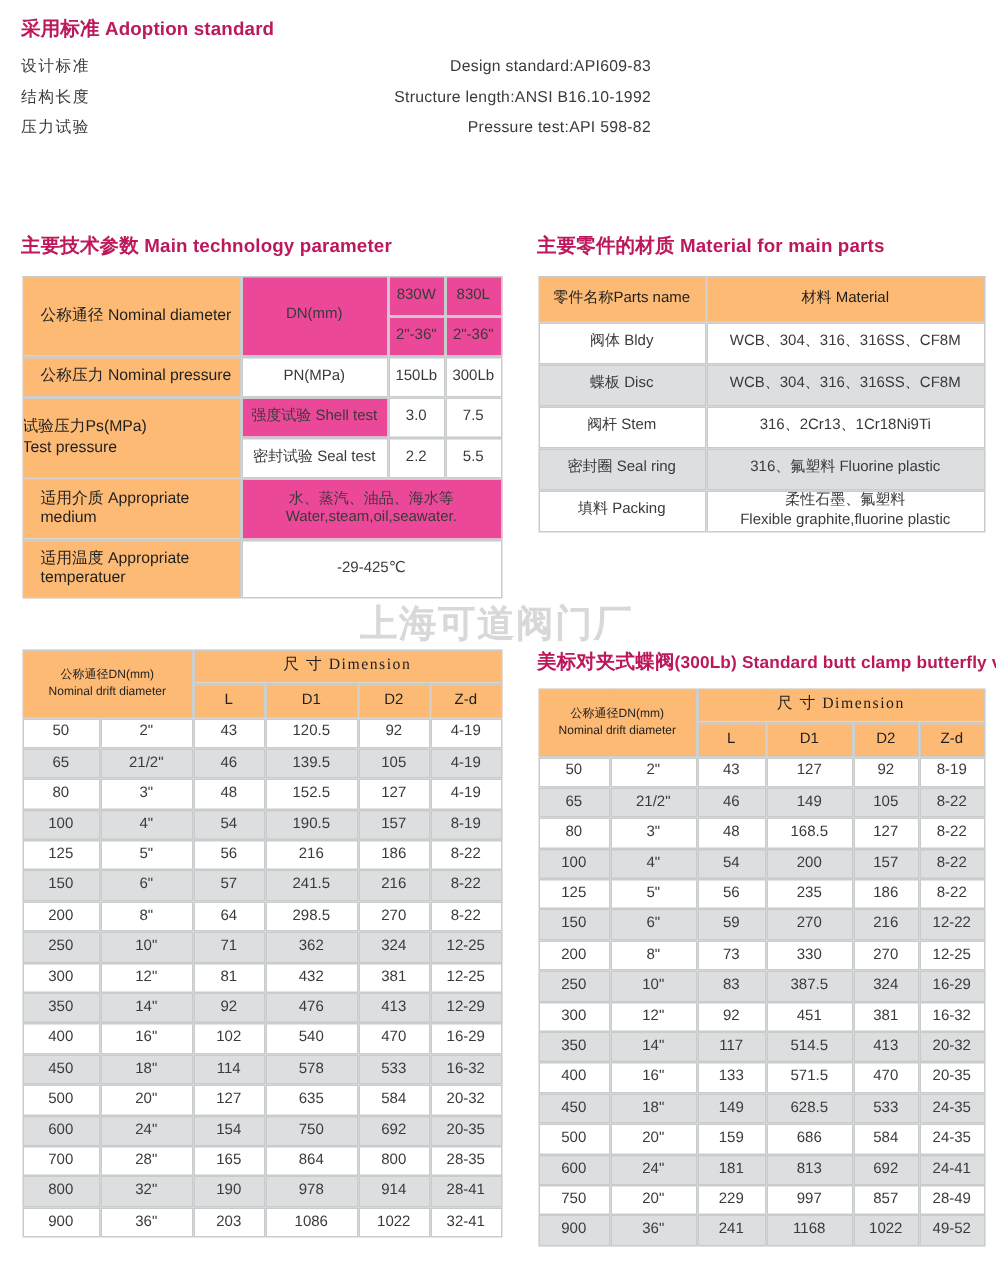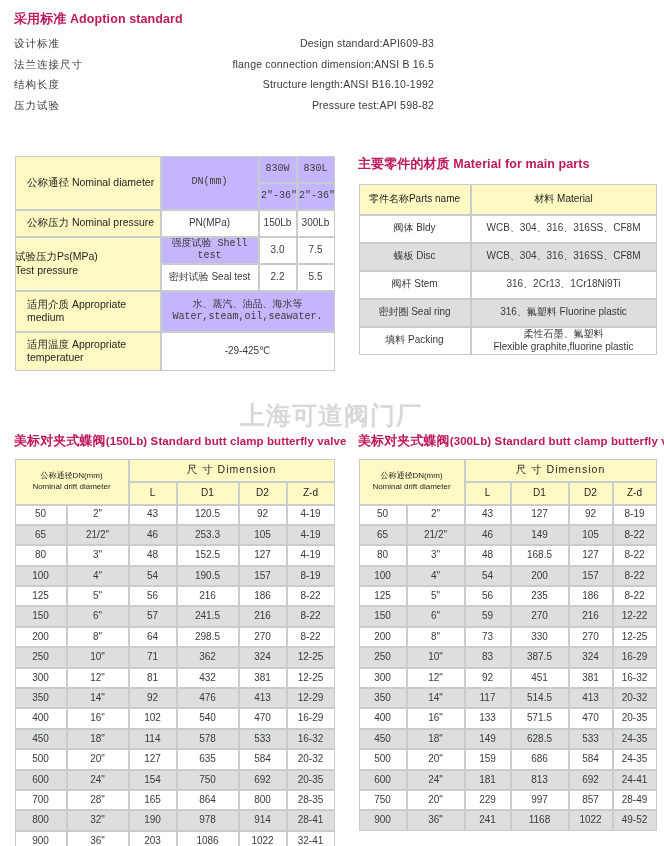--- a/index.html
+++ b/index.html
@@ -73,24 +73,24 @@
   table.grid td, table.grid th {
     border: 1px solid #ffffff;
     outline: 1px solid #c9cccd;
     outline-offset: -1px;
     text-align: center;
     vertical-align: middle;
     font-weight: normal;
     padding: 0 2px;
     line-height: 1.25;
   }
-  .tan  { background: #fef9c3; color: #1f1f1f; font-weight: bold; }
+  .tan  { background: #fdba74; color: #1f1f1f; font-weight: bold; }
   .gray { background: #dcdedf; }
   .white{ background: #ffffff; }
-  .lgray{ background: #c4b5fd; font-family: Liberation Mono, monospace; }
+  .lgray{ background: #ec4899; }
 
   
   #tech {
     position: absolute;
     left: 14px;
     top: 155px;
     width: 320px;
   }
   #tech .sec-title { margin-bottom: 10px; }
   #tech table { width: 320px; }
@@ -116,21 +116,21 @@
   #material td { height: 27px; font-size: 10px; }
 
   
   .dimblock { position: absolute; }
   #dim150 { left: 14px;  top: 432px; width: 320px; }
   #dim300 { left: 358px; top: 432px; width: 298px; }
   .dimblock .sec-title { margin-bottom: 8px; font-size: 11.5px; }
   .dimblock table { width: 100%; }
   .dimblock td { height: 19.4px; font-size: 10px; }
   .dimblock td.hdr-dn { font-size: 8px; line-height: 1.3; }
-  .dimblock td.hdr-big { font-size: 10.5px; letter-spacing: 1px; }
+  .dimblock td.hdr-big { font-size: 10.5px; letter-spacing: 1px; font-family: Liberation Serif, serif; }
 
   
   #watermark {
     position: absolute;
     left: 240px;
     top: 399px;
     font-size: 25px;
     font-weight: bold;
     color: #d8d8d8;
     letter-spacing: 1px;
@@ -148,35 +148,35 @@
     <div class="sec-title">
       <span class="cn">采用标准</span>
       <span class="en">Adoption standard</span>
     </div>
     <div id="adoption-rows">
         <div class="std-row">
           <div class="std-label">设计标准</div>
           <div class="std-value">Design standard:API609-83</div>
         </div>
         <div class="std-row">
-          <div class="std-label">法兰连接尺寸</div>
-          <div class="std-value">flange connection dimension:ANSI  B 16.5</div>
-        </div>
-        <div class="std-row">
           <div class="std-label">结构长度</div>
           <div class="std-value">Structure length:ANSI  B16.10-1992</div>
         </div>
         <div class="std-row">
           <div class="std-label">压力试验</div>
           <div class="std-value">Pressure test:API 598-82</div>
         </div>
       </div>
   </section>
 
   <section id="tech">
+    <div class="sec-title">
+      <span class="cn">主要技术参数</span>
+      <span class="en">Main technology parameter</span>
+    </div>
     <table class="grid">
       <colgroup>
         <col style="width:146px">
           <col style="width:98px">
         <col style="width:38px">
           <col style="width:38px">
       </colgroup>
       <tbody>
         <tr>
           <td class="tan lbl" rowspan="2">公称通径 Nominal diameter</td>
@@ -263,24 +263,20 @@
               <div class="sm">Flexible graphite,fluorine plastic</div>
             </td>
           </tr>
         </tbody>
     </table>
   </section>
 
   <div id="watermark">上海可道阀门厂</div>
 
   <section class="dimblock" id="dim150">
-    <div class="sec-title">
-      <span class="cn">美标对夹式蝶阀</span><span>(150Lb)</span>
-      <span class="en">Standard butt clamp butterfly valve</span>
-    </div>
     <table class="grid">
       <colgroup>
         <col style="width:52px">
           <col style="width:62px">
           <col style="width:48px">
         <col style="width:62px">
           <col style="width:48px">
           <col style="width:48px">
       </colgroup>
       <thead>
@@ -304,21 +300,21 @@
             <td class="white">2"</td>
             <td class="white">43</td>
             <td class="white">120.5</td>
             <td class="white">92</td>
             <td class="white">4-19</td>
           </tr>
           <tr>
             <td class="gray">65</td>
             <td class="gray">21/2"</td>
             <td class="gray">46</td>
-            <td class="gray">253.3</td>
+            <td class="gray">139.5</td>
             <td class="gray">105</td>
             <td class="gray">4-19</td>
           </tr>
           <tr>
             <td class="white">80</td>
             <td class="white">3"</td>
             <td class="white">48</td>
             <td class="white">152.5</td>
             <td class="white">127</td>
             <td class="white">4-19</td>

